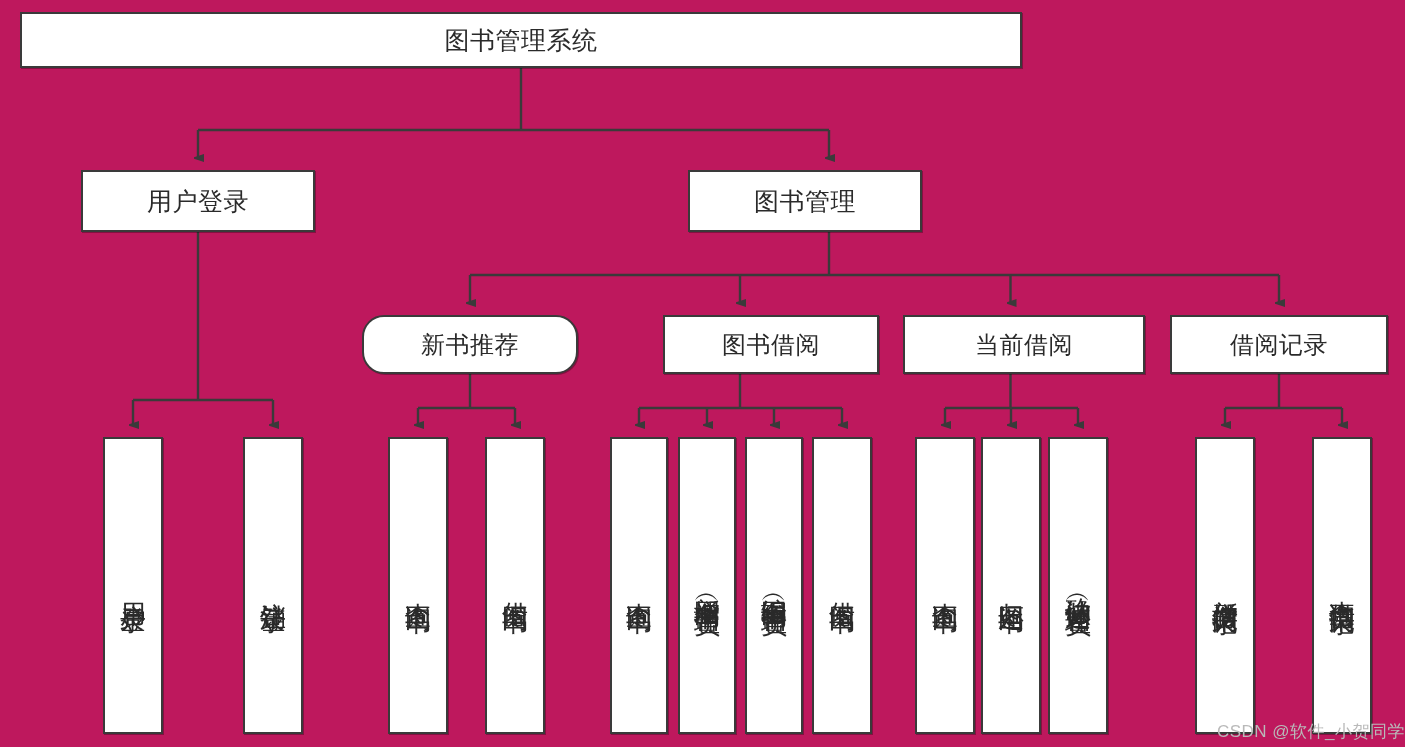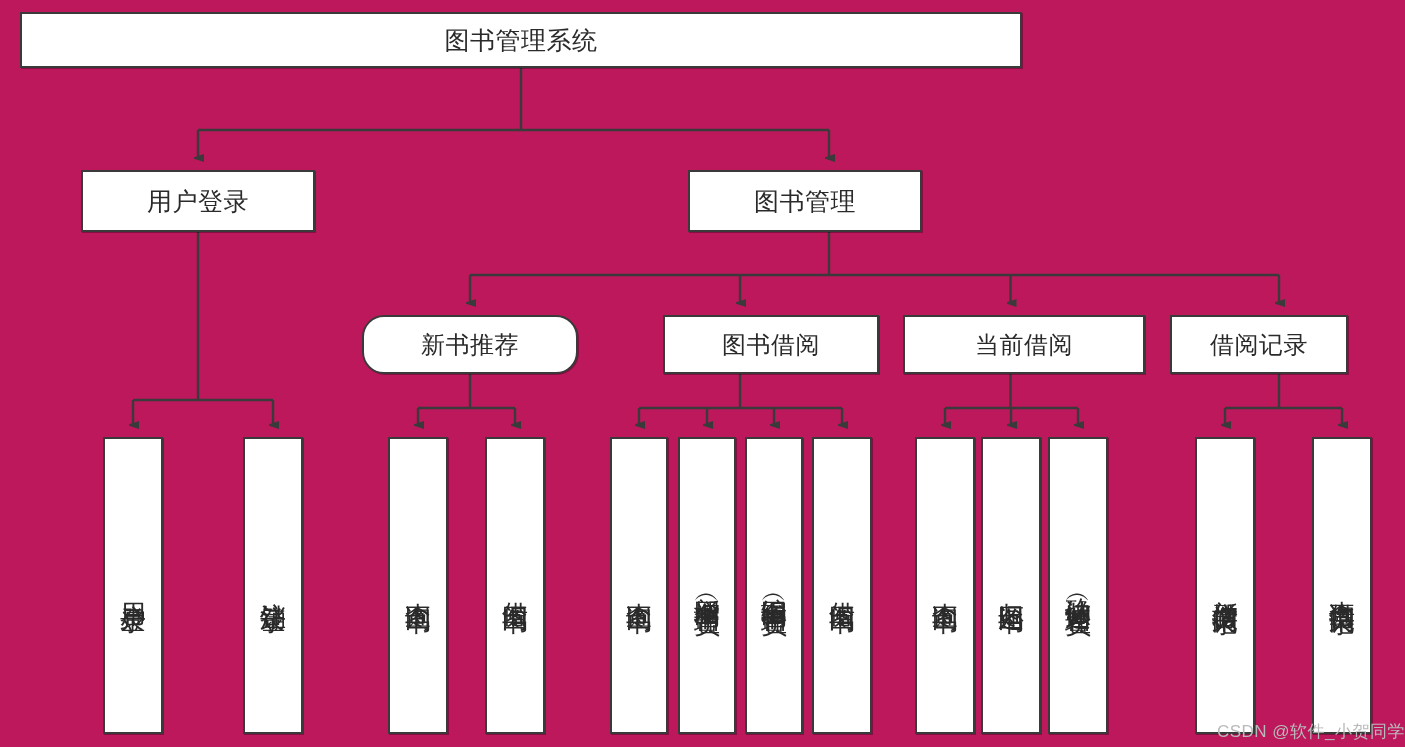--- a/index.html
+++ b/index.html
@@ -125,21 +125,21 @@
 
   <div class="node h-node lvl2" id="node-l2-0" style="left: 362px; top: 315px; width: 216px; height: 59px; border-radius: 22px;">
     <span class="lbl">新书推荐</span>
   </div>
   <div class="node h-node lvl2" id="node-l2-1" style="left: 632px; top: 315px; width: 216px; height: 59px; margin-left: 31px;">
     <span class="lbl">图书借阅</span>
   </div>
   <div class="node h-node lvl2" id="node-l2-2" style="left: 903px; top: 315px; width: 242px; height: 59px;">
     <span class="lbl">当前借阅</span>
   </div>
-  <div class="node h-node lvl2" id="node-l2-3" style="left: 1170px; top: 315px; width: 178px; height: 59px;">
+  <div class="node h-node lvl2" id="node-l2-3" style="left: 1170px; top: 315px; width: 218px; height: 59px;">
     <span class="lbl">借阅记录</span>
   </div>
 
   <div class="node v-node" id="node-lf-0" style="left: 103px; top: 437px; width: 60px; height: 297px;">
     <span class="lbl">用户登录</span>
   </div>
   <div class="node v-node" id="node-lf-1" style="left: 243px; top: 437px; width: 60px; height: 297px;">
     <span class="lbl">注销登录</span>
   </div>
   <div class="node v-node" id="node-lf-2" style="left: 388px; top: 437px; width: 60px; height: 297px;">

